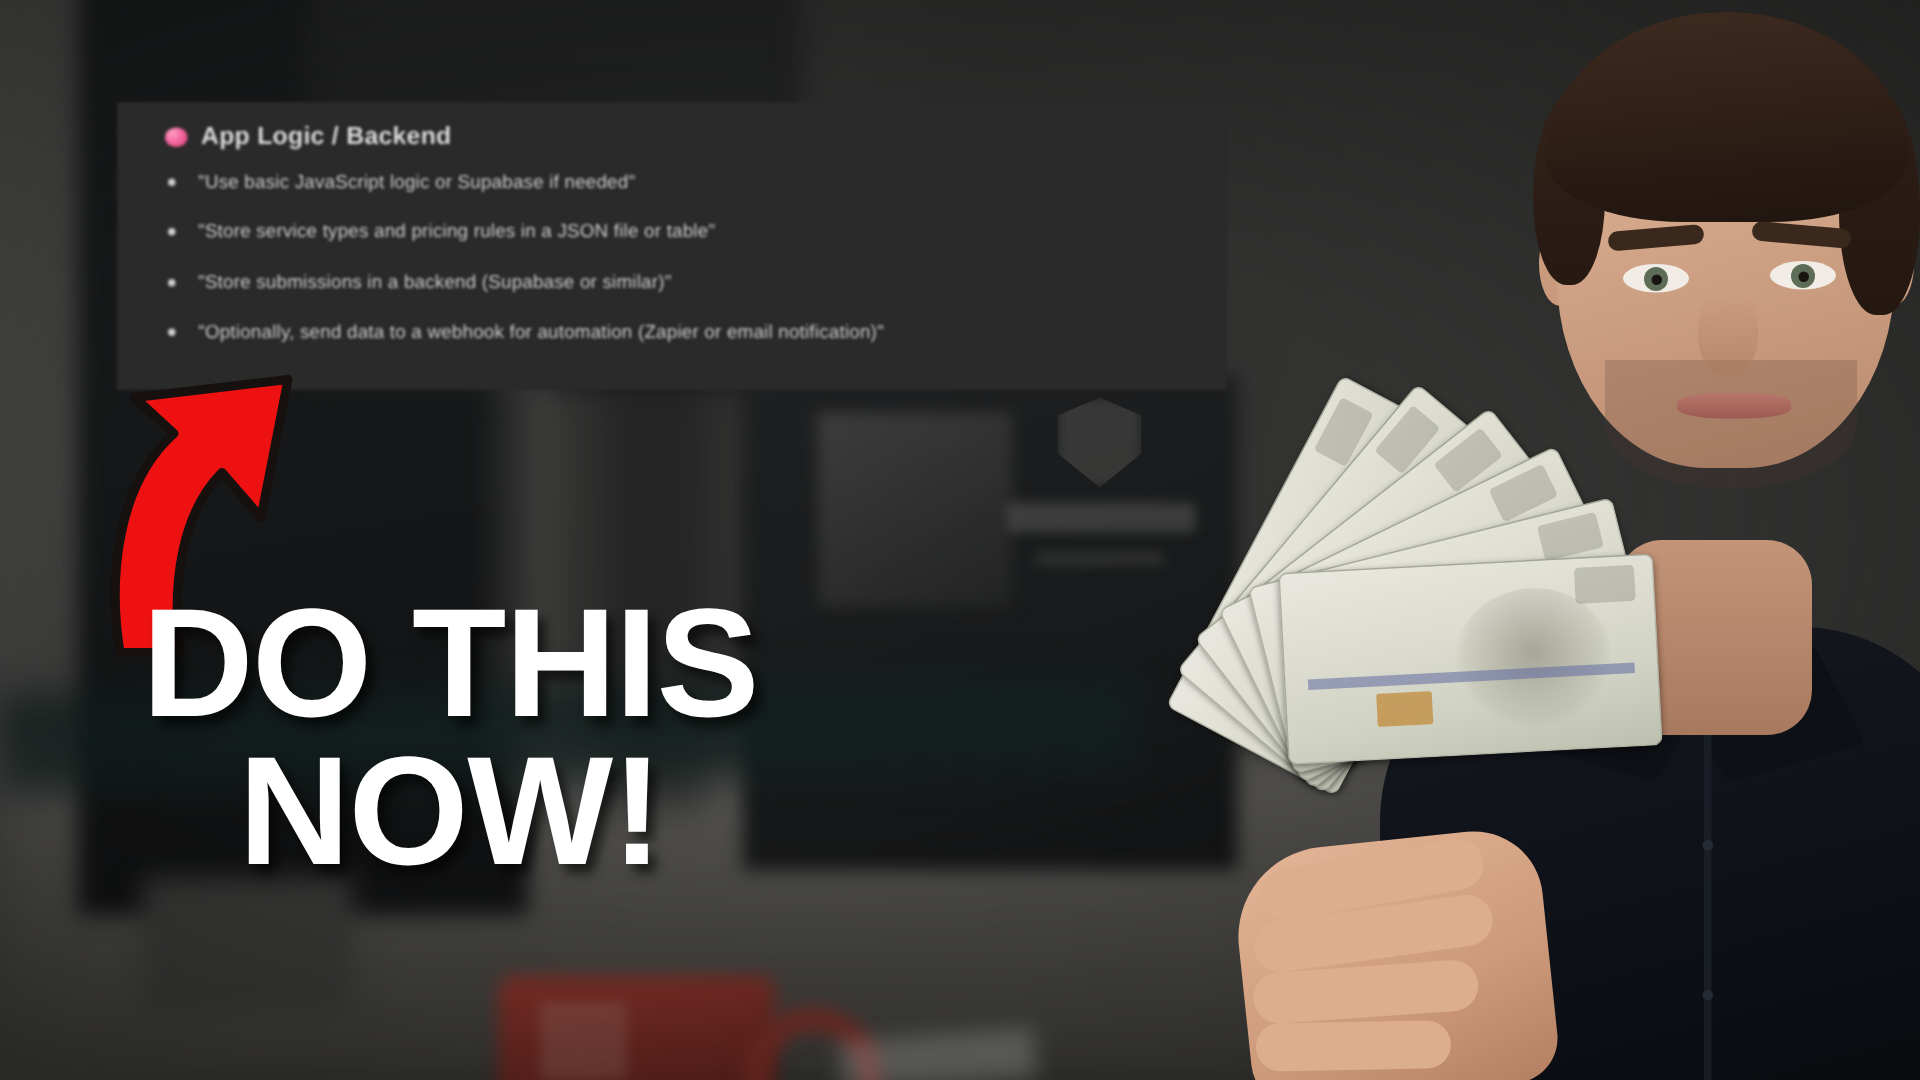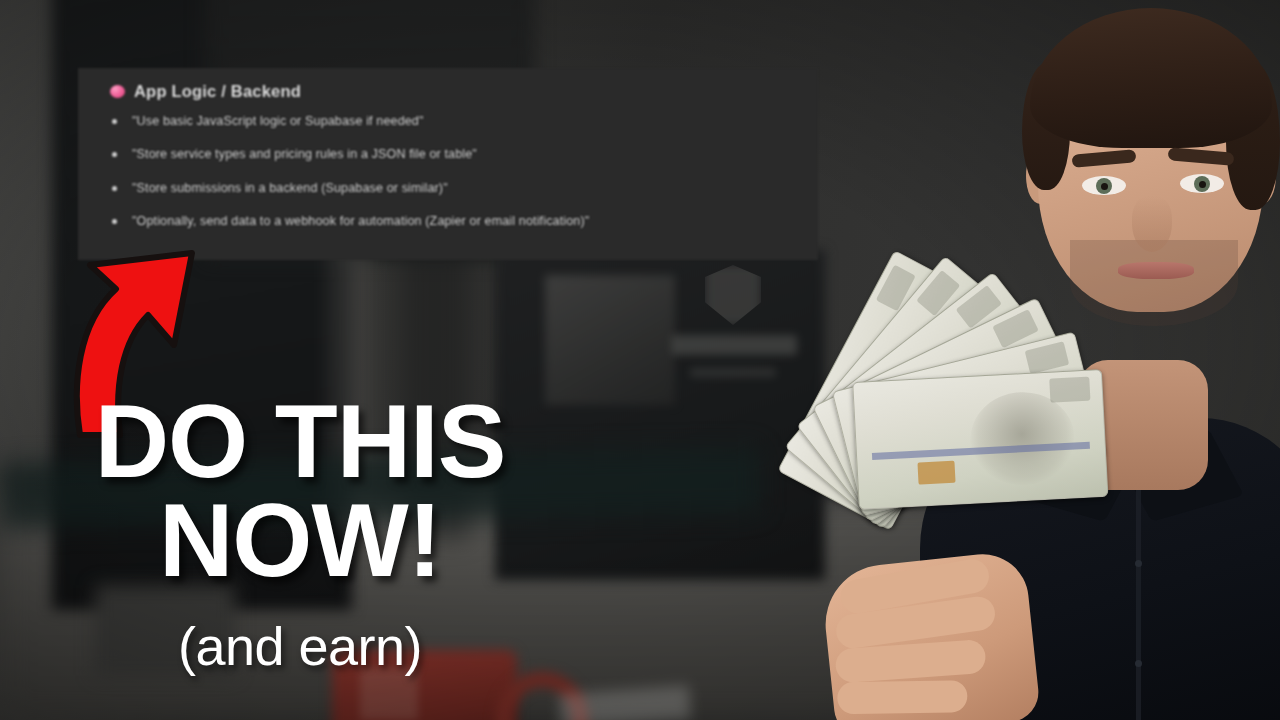--- a/index.html
+++ b/index.html
@@ -283,21 +283,20 @@
     </ul>
   </div>
 
   <svg class="arrow" viewBox="0 0 180 195">
     <path d="M10 190 C 2 140, 8 78, 46 44 L 20 20 L 122 8 L 104 100 L 78 70
              C 52 96, 44 142, 50 190 Z" fill="#ee1111" stroke="#16100f" stroke-width="6" stroke-linejoin="round"></path>
   </svg>
 
   <div class="headline">DO THIS
 NOW!</div>
-  <div class="subline">(and earn)</div>
 
   <div class="person">
     <div class="p-torso"></div>
     <div class="p-collar-l"></div>
     <div class="p-collar-r"></div>
     <div class="p-placket"></div>
     <div class="p-btn" style="top:560px"></div>
     <div class="p-btn" style="top:660px"></div>
     <div class="p-neck"></div>
     <div class="p-ear-l"></div>

